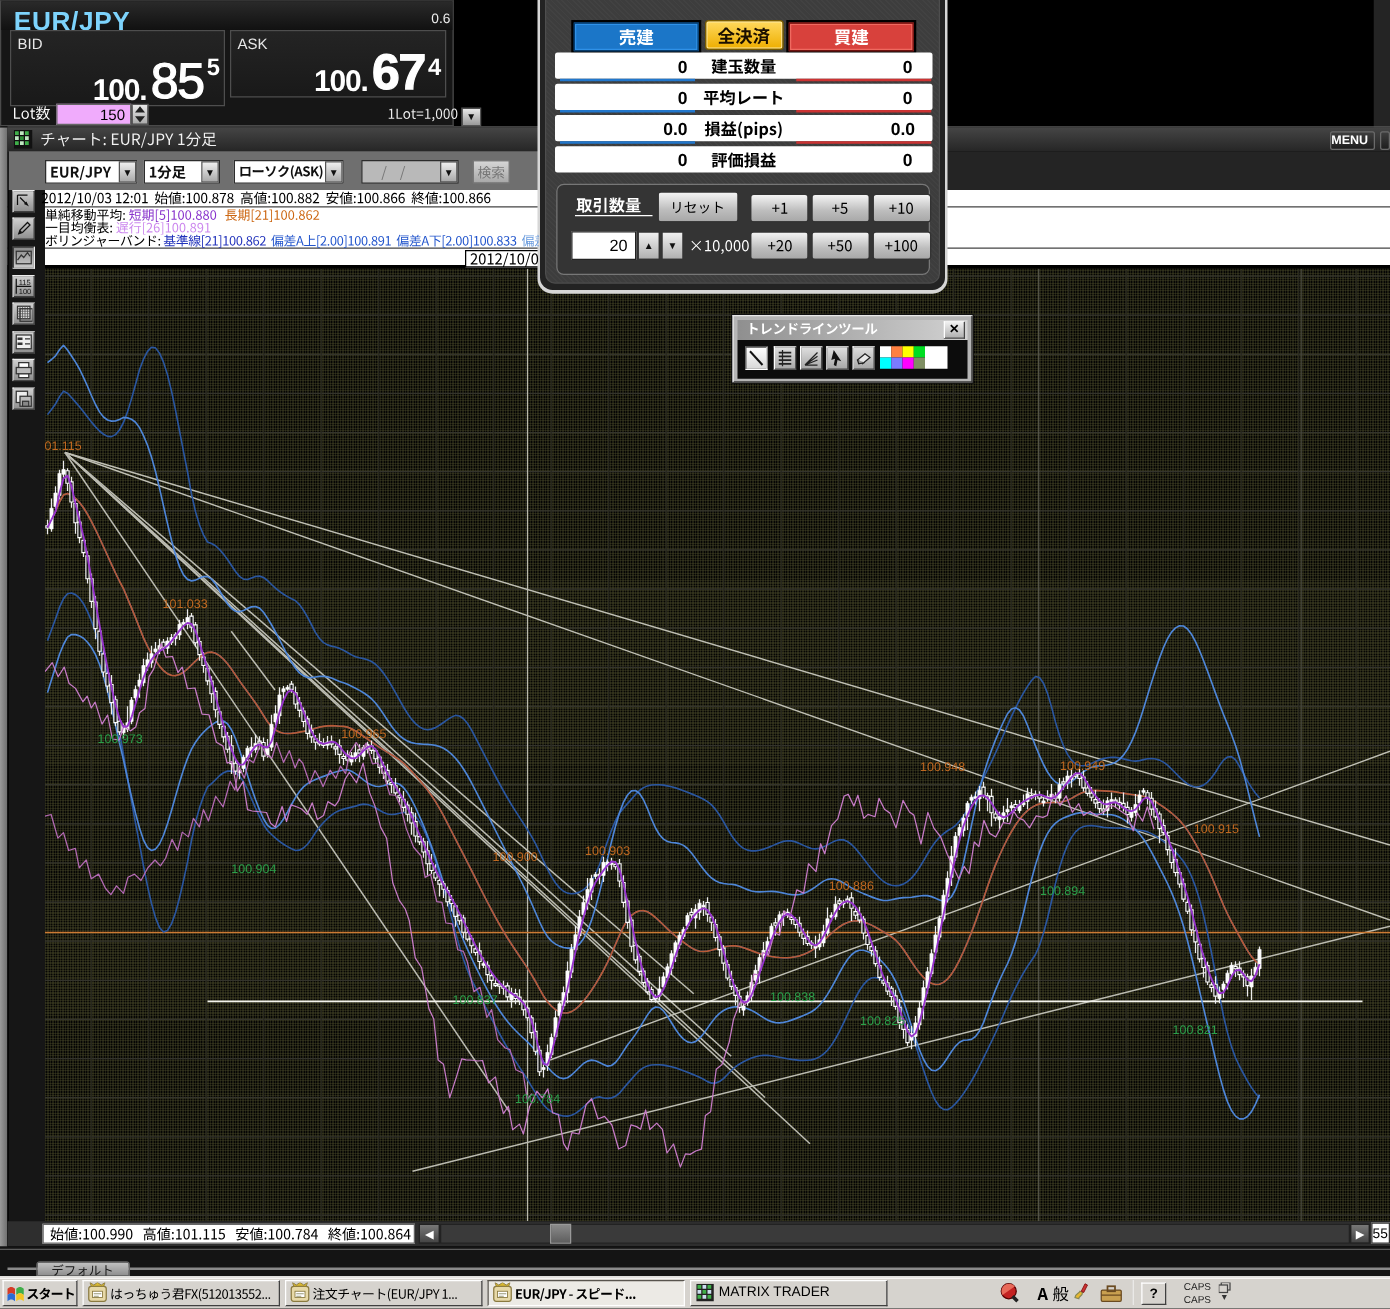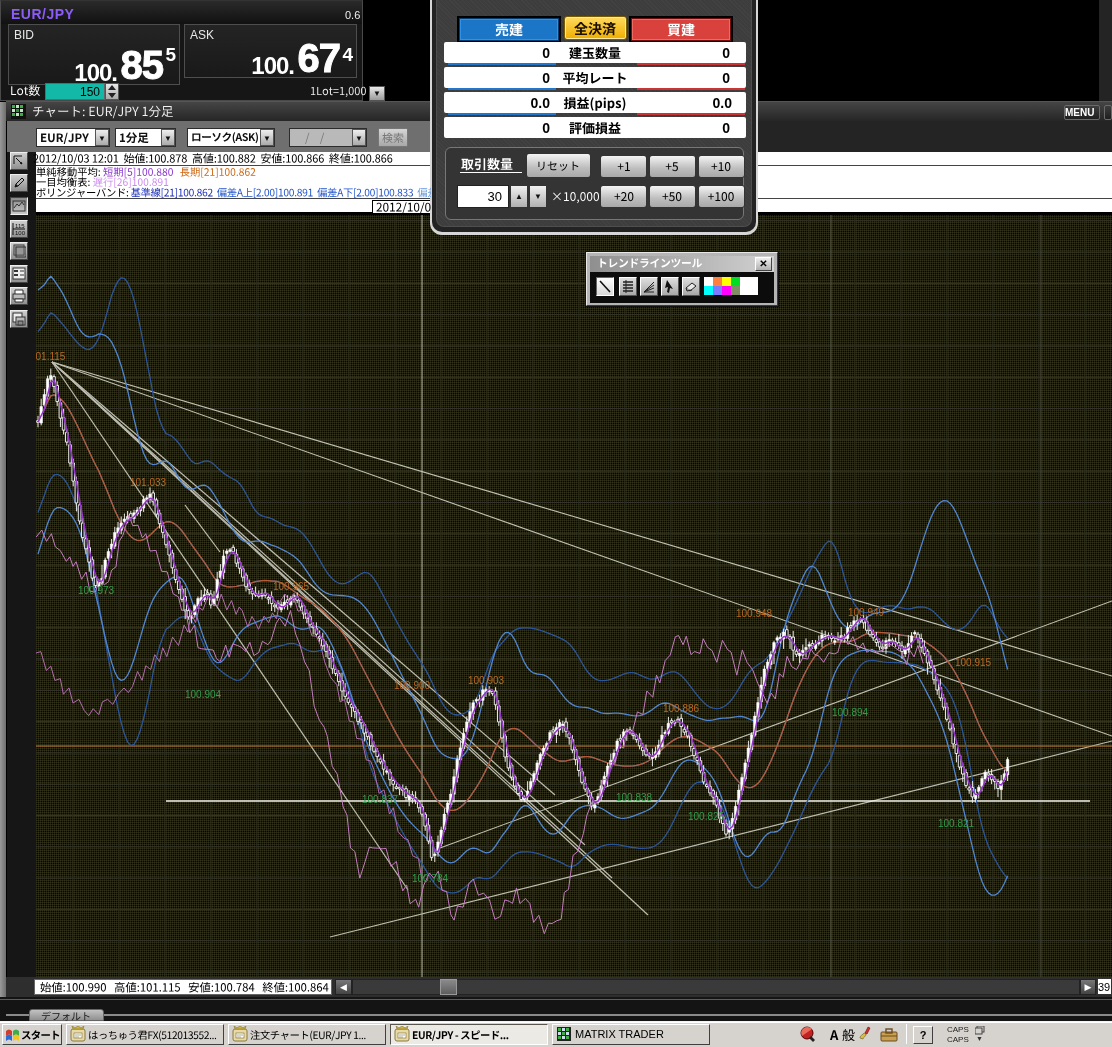--- a/index.html
+++ b/index.html
@@ -184,42 +184,42 @@
     <text x="938" y="827" fill="#2aa04a" style="font-family:&quot;Liberation Sans&quot;,sans-serif;font-size:10px">100.821</text>
     <text x="412" y="882" fill="#2aa04a" style="font-family:&quot;Liberation Sans&quot;,sans-serif;font-size:10px">100.784</text>
   </svg>
 <div class="a" style="left:372px;top:200px;width:60px;height:14px;background:#fff;border:1px solid #000;border-right:none;z-index:5"></div>
 <div class="a" style="left:6px;top:977px;width:1106px;height:20px;background:#2e2e2e"></div>
 <div class="a" style="left:34px;top:979px;width:298px;height:16px;background:#fff;border:1px solid #666"></div>
 <div class="a" style="left:335px;top:979px;width:17px;height:16px;background:linear-gradient(#777,#444);border:1px solid #222;color:#fff;font-size:9px;text-align:center;line-height:15px">◀</div>
 <div class="a" style="left:352px;top:979px;width:728px;height:16px;background:#3a3a3a;border:1px solid #222"></div>
 <div class="a" style="left:440px;top:979px;width:17px;height:16px;background:linear-gradient(#8a8a8a,#5e5e5e);border:1px solid #999"></div>
 <div class="a" style="left:1080px;top:979px;width:16px;height:16px;background:linear-gradient(#777,#444);border:1px solid #222;color:#fff;font-size:9px;text-align:center;line-height:15px">▶</div>
-<div class="a" style="left:1097px;top:978px;width:15px;height:17px;background:#fff;border:1px solid #333;color:#000;font-size:11px;line-height:16px">39</div>
+<div class="a" style="left:1097px;top:978px;width:15px;height:17px;background:#fff;border:1px solid #333;color:#000;font-size:11px;line-height:16px">55</div>
 <div class="a" style="left:0;top:997px;width:1112px;height:24px;background:#141414"></div>
 <div class="a" style="left:0;top:999px;width:1112px;height:1px;background:#5c5c5c"></div>
 <div class="a" style="left:6px;top:1014px;width:1106px;height:2px;background:#8a8a8a"></div>
 <div class="a" style="left:29px;top:1009px;width:75px;height:12px;background:linear-gradient(#c2c2c2,#909090);border:1px solid #666;border-radius:3px 3px 0 0"></div>
 <div class="a" style="left:0;top:0;width:363px;height:101px;background:#161616;border:1px solid #4a4a4a;border-top-color:#333">
     <div class="a" style="left:0;top:0;width:361px;height:23px;background:linear-gradient(#2a2a2a,#111)"></div>
-    <div class="a" style="left:10px;top:5px;color:#8b5cf6;font-size:14px;font-weight:bold;letter-spacing:.5px">EUR/JPY</div>
+    <div class="a" style="left:10px;top:5px;color:#7dd3fc;font-size:21px;font-weight:bold;letter-spacing:.5px">EUR/JPY</div>
     <div class="a" style="left:344px;top:8px;color:#eee;font-size:11px">0.6</div>
     <div class="a" style="left:7px;top:23px;width:172px;height:61px;background:linear-gradient(#242424,#191919);border:1px solid #4e4e4e">
       <div class="a" style="left:5px;top:3px;color:#e8e8e8;font-size:12px">BID</div>
       <div class="a" style="right:62px;bottom:-3px;color:#fff;font-size:24px;font-weight:bold;letter-spacing:-1px">100.</div>
-      <div class="a" style="right:16px;bottom:-4px;color:#fff;font-size:40px;font-weight:bold;letter-spacing:-1px;-webkit-text-stroke:1px #fff">85</div>
+      <div class="a" style="right:16px;bottom:-4px;color:#fff;font-size:40px;font-weight:normal;letter-spacing:-1px;-webkit-text-stroke:1px #fff">85</div>
       <div class="a" style="right:3px;top:19px;color:#fff;font-size:19px;font-weight:bold">5</div>
     </div>
     <div class="a" style="left:183px;top:23px;width:173px;height:54px;background:linear-gradient(#242424,#191919);border:1px solid #4e4e4e">
       <div class="a" style="left:5px;top:3px;color:#e8e8e8;font-size:12px">ASK</div>
       <div class="a" style="right:62px;bottom:-3px;color:#fff;font-size:24px;font-weight:bold;letter-spacing:-1px">100.</div>
       <div class="a" style="right:16px;bottom:-4px;color:#fff;font-size:40px;font-weight:bold;letter-spacing:-1px;-webkit-text-stroke:1px #fff">67</div>
       <div class="a" style="right:3px;top:19px;color:#fff;font-size:19px;font-weight:bold">4</div>
     </div>
-    <div class="a" style="left:44px;top:82px;width:60px;height:17px;background:#14b8a6;border:1px solid #666;color:#000;font-size:12px;text-align:right;line-height:16px;padding-right:4px">150</div>
+    <div class="a" style="left:44px;top:82px;width:60px;height:17px;background:#f0abfc;border:1px solid #666;color:#000;font-size:12px;text-align:right;line-height:16px;padding-right:4px">150</div>
     <div class="a" style="left:104px;top:82px;width:14px;height:17px;background:linear-gradient(#e9e9e9,#aaa);border:1px solid #555"></div>
     <svg class="a" width="12" height="15" style="left:105px;top:83px">
       <path d="M6 1L10 6H2z" fill="#222"></path>
       <path d="M6 14L10 9H2z" fill="#222"></path>
     </svg>
   </div>
 <div class="a" style="left:369px;top:86px;width:16px;height:15px;background:linear-gradient(#e9e9e9,#9a9a9a);border:1px solid #555;color:#111;font-size:8px;text-align:center;line-height:14px">▼</div>
 <div class="a" style="left:430px;top:0;width:328px;height:235px;z-index:10;background:#d6d6d6;border-radius:0 0 12px 12px"></div>
 <div class="a" style="left:432px;top:0;width:324px;height:232px;z-index:10;background:#232323;border-radius:0 0 10px 10px"></div>
 <div class="a" style="left:437px;top:0;width:314px;height:226px;z-index:10;background:#3d3d3d;border-radius:0 0 7px 7px;box-shadow:0 0 0 1px #4e4e4e"></div>
@@ -239,21 +239,21 @@
 <div class="a" style="z-index:11;left:444px;top:117px;width:302px;height:21px;background:#fff;border-radius:2px"></div>
 <div class="a" style="z-index:11;left:445px;top:147px;width:299px;height:73px;background:#343434;border:1px solid #777;border-radius:6px"></div>
 <div class="a" style="z-index:11;left:460px;top:172px;width:62px;height:1px;background:#fff"></div>
 <div class="a" style="z-index:11;left:526px;top:153px;width:65px;height:25px;background:linear-gradient(#f4f4f4,#bdbdbd 60%,#a8a8a8);border:1px solid #333;border-radius:3px"></div>
 <div class="a" style="z-index:11;left:600px;top:155px;width:47px;height:23px;background:linear-gradient(#f4f4f4,#bdbdbd 60%,#a8a8a8);border:1px solid #333;border-radius:3px"></div>
 <div class="a" style="z-index:11;left:649px;top:155px;width:47px;height:23px;background:linear-gradient(#f4f4f4,#bdbdbd 60%,#a8a8a8);border:1px solid #333;border-radius:3px"></div>
 <div class="a" style="z-index:11;left:698px;top:155px;width:47px;height:23px;background:linear-gradient(#f4f4f4,#bdbdbd 60%,#a8a8a8);border:1px solid #333;border-radius:3px"></div>
 <div class="a" style="z-index:11;left:600px;top:185px;width:47px;height:23px;background:linear-gradient(#f4f4f4,#bdbdbd 60%,#a8a8a8);border:1px solid #333;border-radius:3px"></div>
 <div class="a" style="z-index:11;left:649px;top:185px;width:47px;height:23px;background:linear-gradient(#f4f4f4,#bdbdbd 60%,#a8a8a8);border:1px solid #333;border-radius:3px"></div>
 <div class="a" style="z-index:11;left:698px;top:185px;width:47px;height:23px;background:linear-gradient(#f4f4f4,#bdbdbd 60%,#a8a8a8);border:1px solid #333;border-radius:3px"></div>
-<div class="a" style="z-index:11;left:457px;top:185px;width:52px;height:23px;background:#fff;border:1px solid #222;color:#000;font-size:13px;text-align:right;line-height:22px;padding-right:6px">30</div>
+<div class="a" style="z-index:11;left:457px;top:185px;width:52px;height:23px;background:#fff;border:1px solid #222;color:#000;font-size:13px;text-align:right;line-height:22px;padding-right:6px">20</div>
 <div class="a" style="z-index:11;left:510px;top:185px;width:18px;height:23px;background:linear-gradient(#f0f0f0,#b0b0b0);border:1px solid #333;color:#111;font-size:8px;text-align:center;line-height:22px">▲</div>
 <div class="a" style="z-index:11;left:529px;top:185px;width:18px;height:23px;background:linear-gradient(#f0f0f0,#b0b0b0);border:1px solid #333;color:#111;font-size:8px;text-align:center;line-height:22px">▼</div>
 <div class="a" style="z-index:11;left:500px;top:45px;width:50px;text-align:right;color:#000;font-size:14px;font-weight:bold;">0</div>
 <div class="a" style="z-index:11;left:680px;top:45px;width:50px;text-align:right;color:#000;font-size:14px;font-weight:bold;">0</div>
 <div class="a" style="z-index:11;left:500px;top:70px;width:50px;text-align:right;color:#000;font-size:14px;font-weight:bold;">0</div>
 <div class="a" style="z-index:11;left:680px;top:70px;width:50px;text-align:right;color:#000;font-size:14px;font-weight:bold;">0</div>
 <div class="a" style="z-index:11;left:500px;top:95px;width:50px;text-align:right;color:#000;font-size:14px;font-weight:bold;">0.0</div>
 <div class="a" style="z-index:11;left:682px;top:95px;width:50px;text-align:right;color:#000;font-size:14px;font-weight:bold;">0.0</div>
 <div class="a" style="z-index:11;left:500px;top:120px;width:50px;text-align:right;color:#000;font-size:14px;font-weight:bold;">0</div>
 <div class="a" style="z-index:11;left:680px;top:120px;width:50px;text-align:right;color:#000;font-size:14px;font-weight:bold;">0</div>

